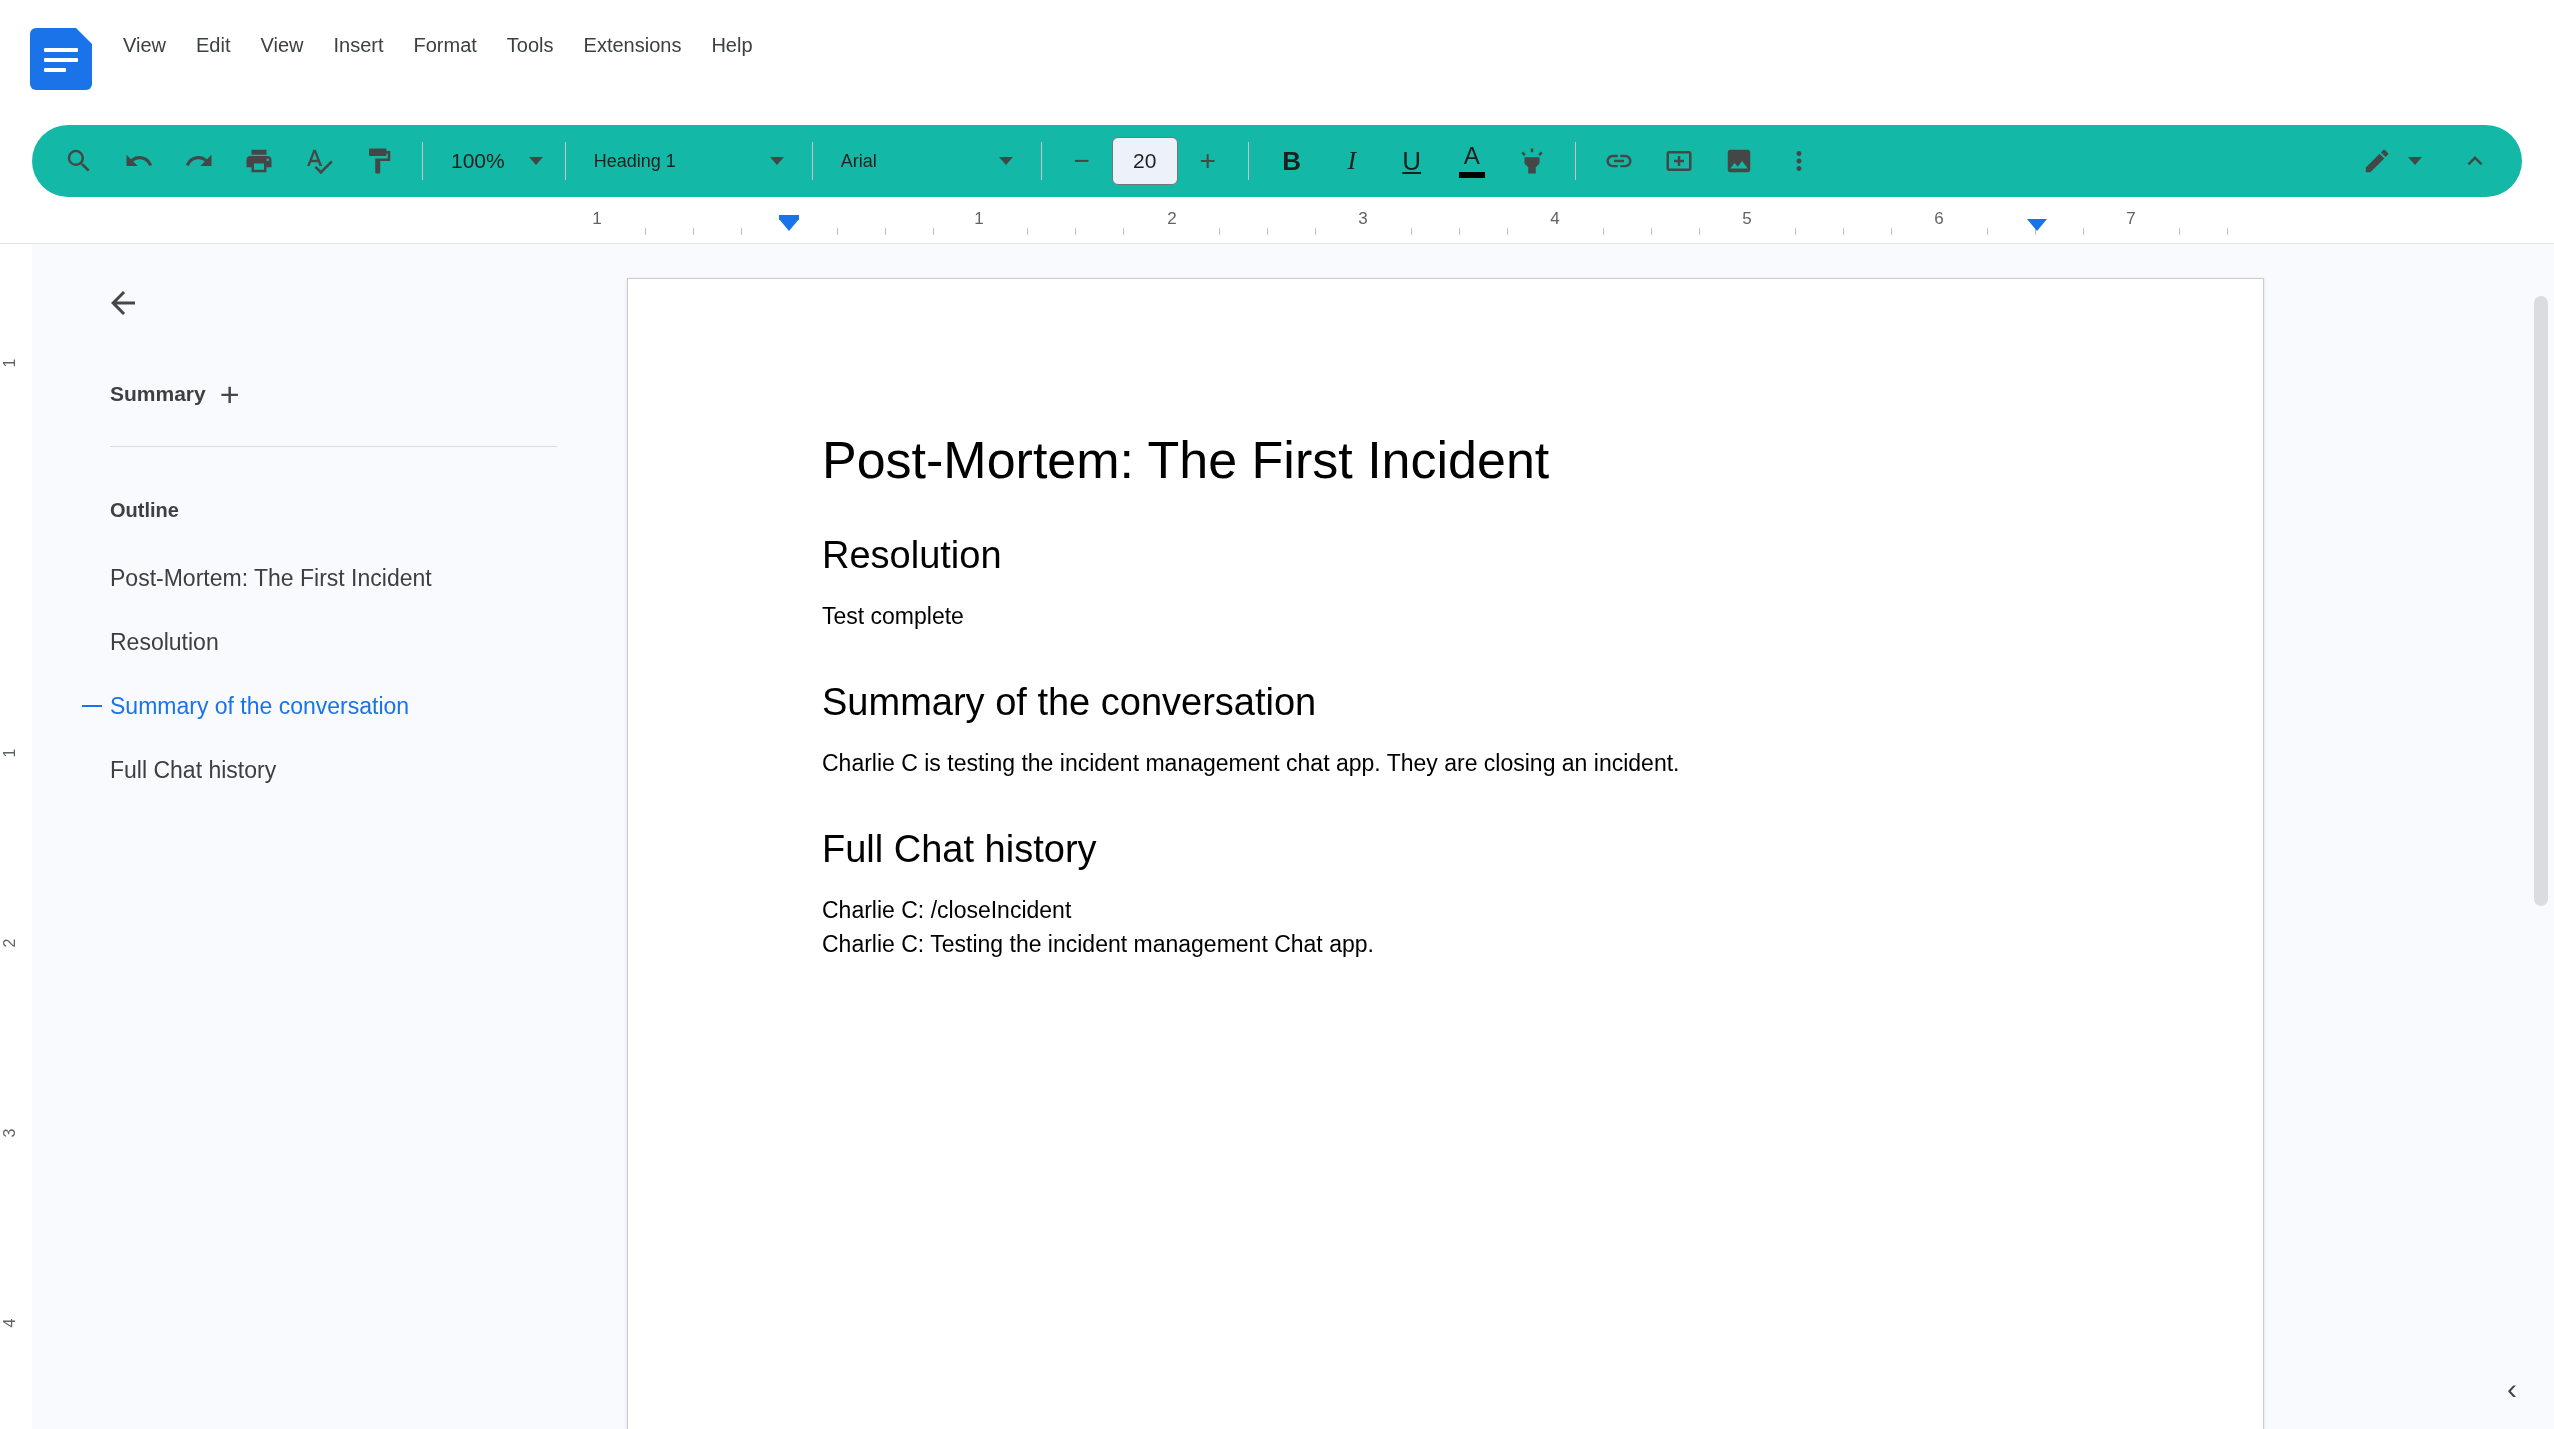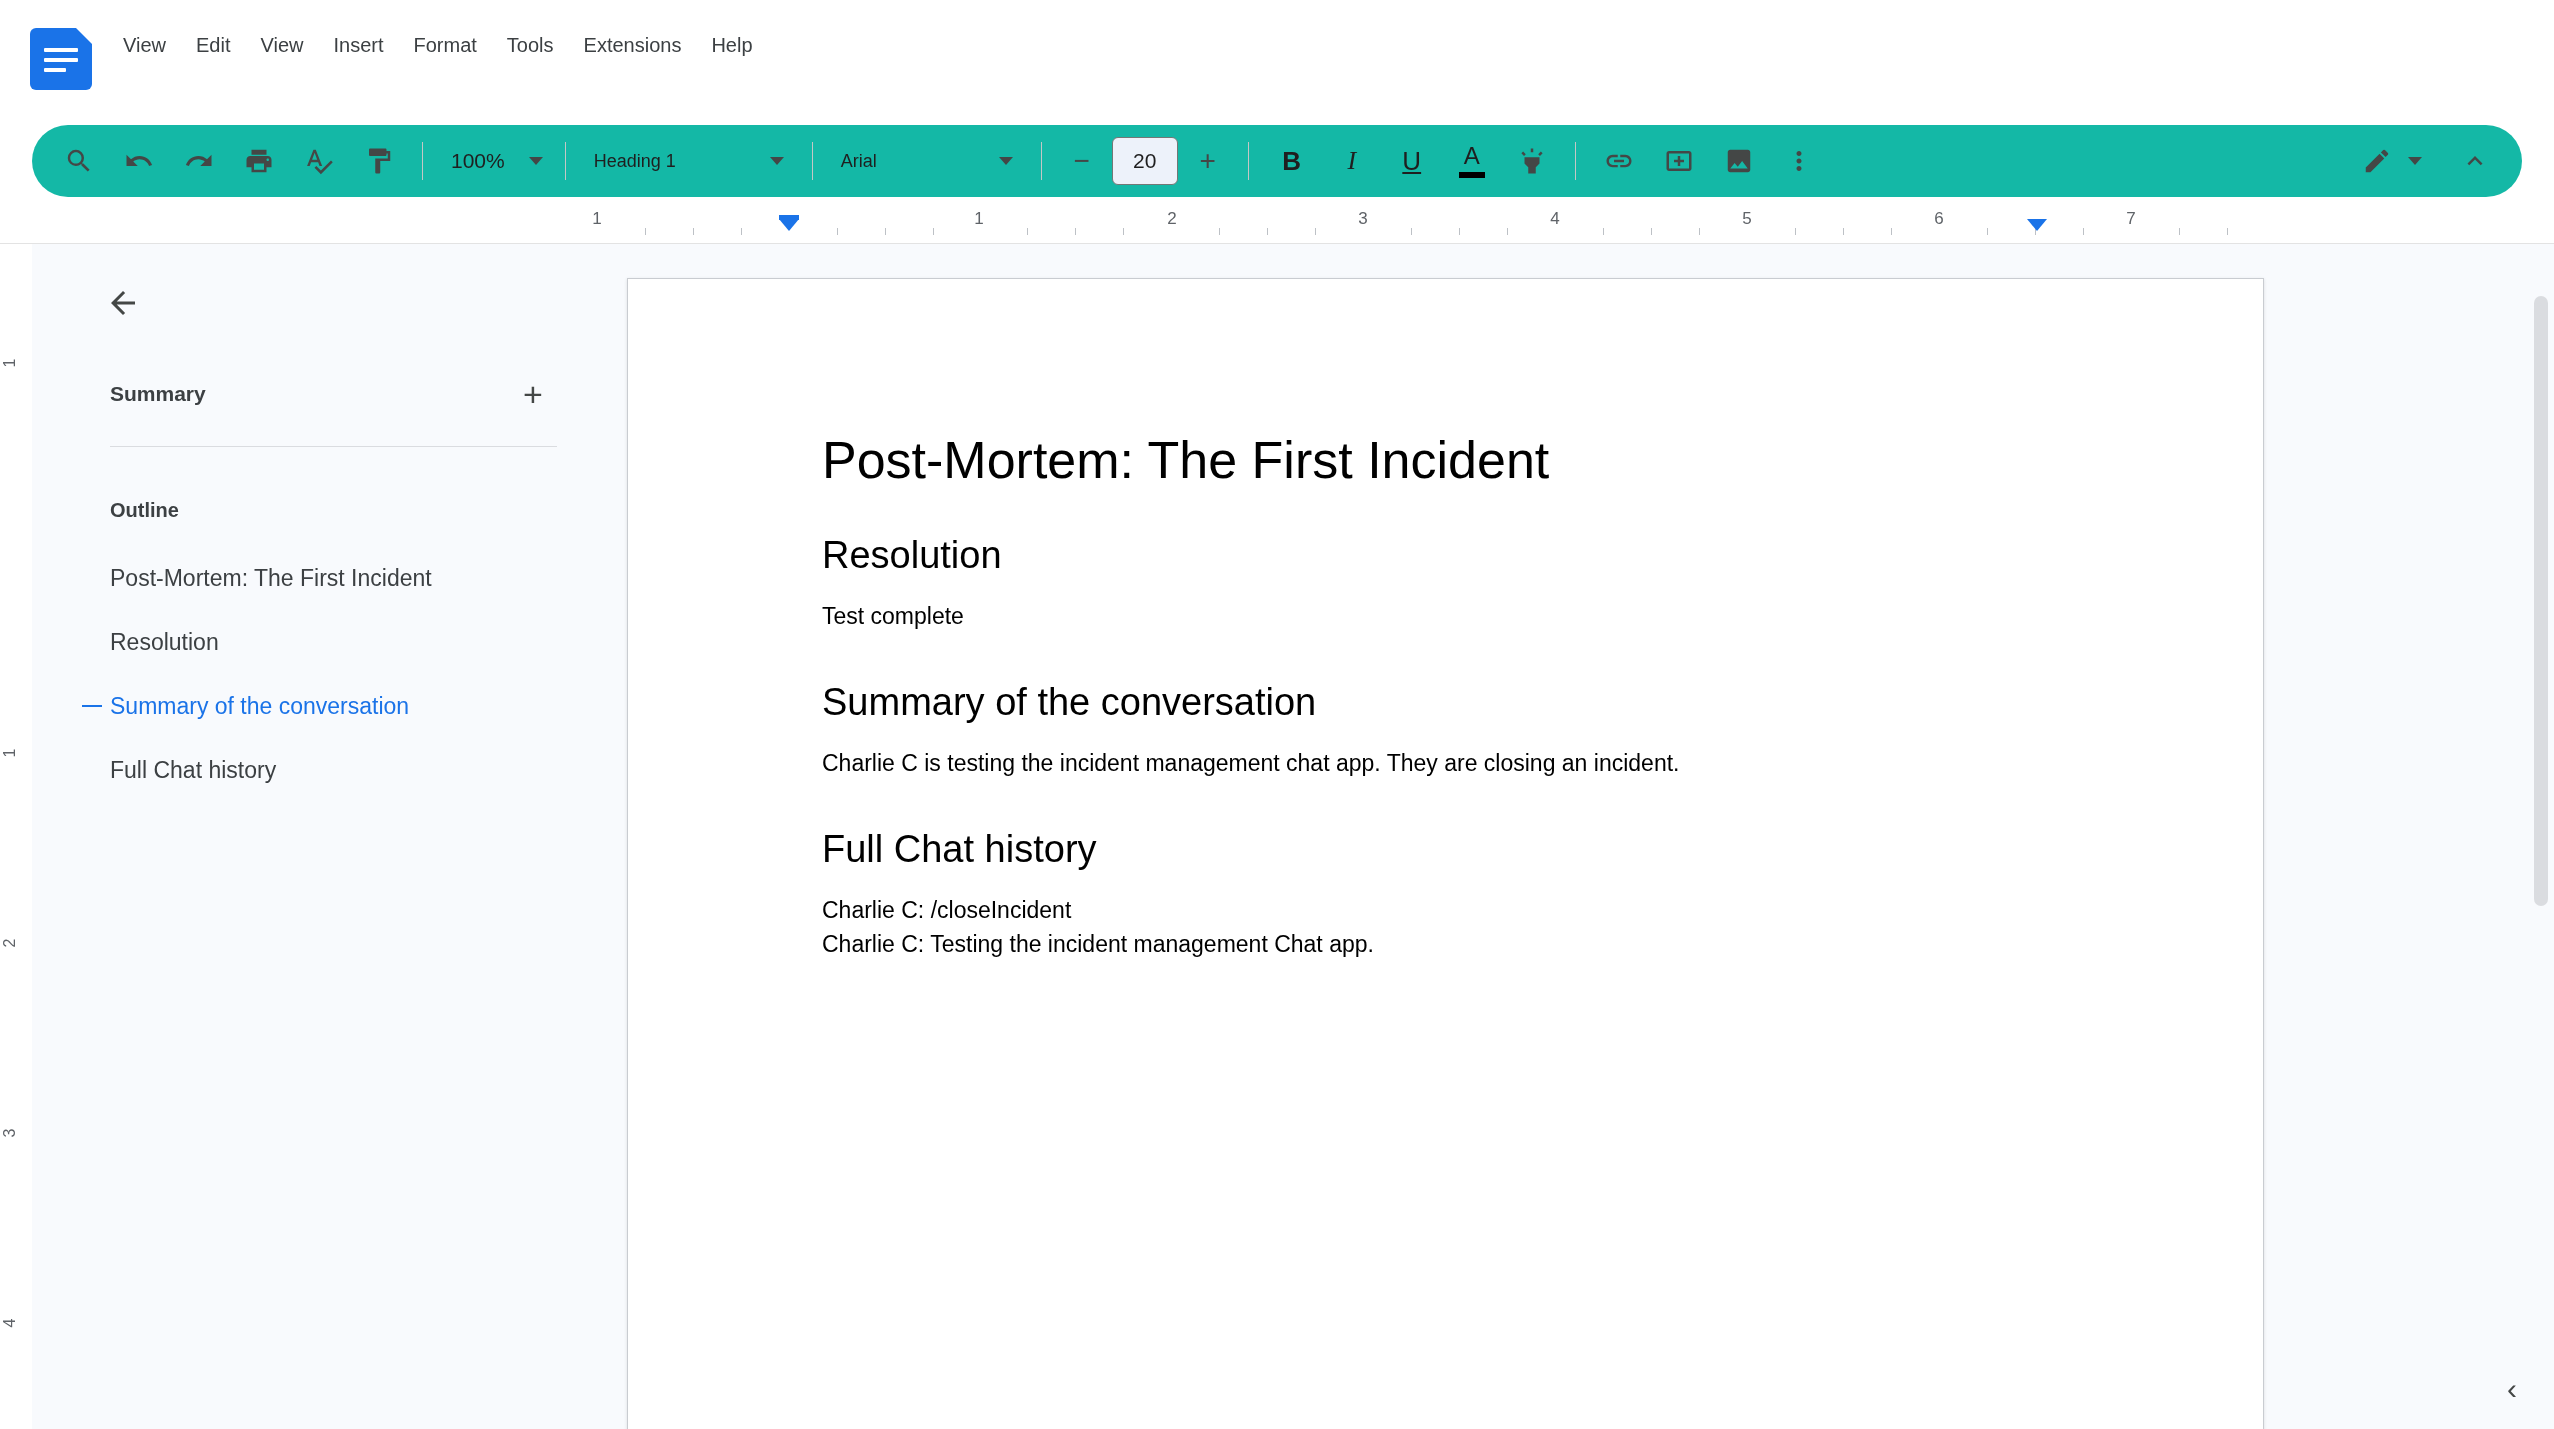--- a/index.html
+++ b/index.html
@@ -325,23 +325,22 @@
   .back-arrow {
     margin: 0 0 0 66px;
     width: 50px; height: 50px;
     color: #444746;
     display: flex; align-items: center; justify-content: center;
   }
   .back-arrow svg { width: 36px; height: 36px; fill: currentColor; }
   .summary-row {
     display: flex;
     align-items: center;
-    justify-content: space-between;
+    justify-content: flex-start;
     margin: 42px 35px 0 78px;
-    gap: 40px;
   }
   .summary-label {
     font-size: 21px;
     color: #3c4043;
     font-weight: bold;
   }
   .plus-btn {
     width: 48px; height: 48px;
     display: flex; align-items: center; justify-content: center;
     color: #444746;

